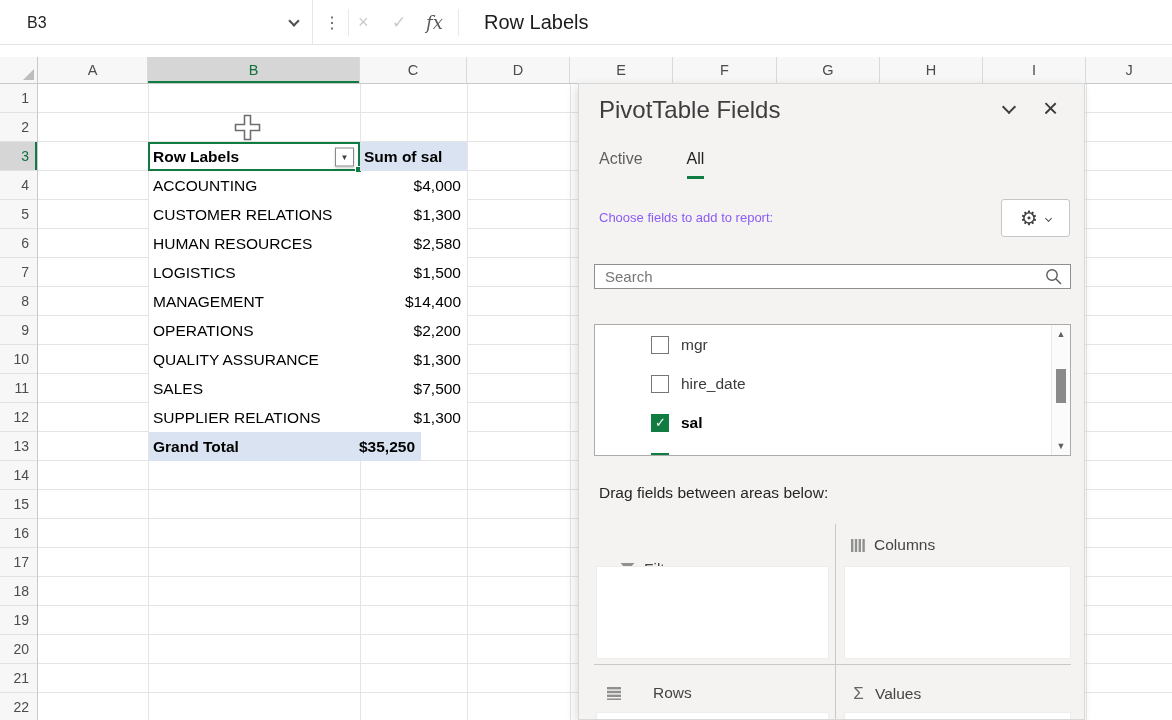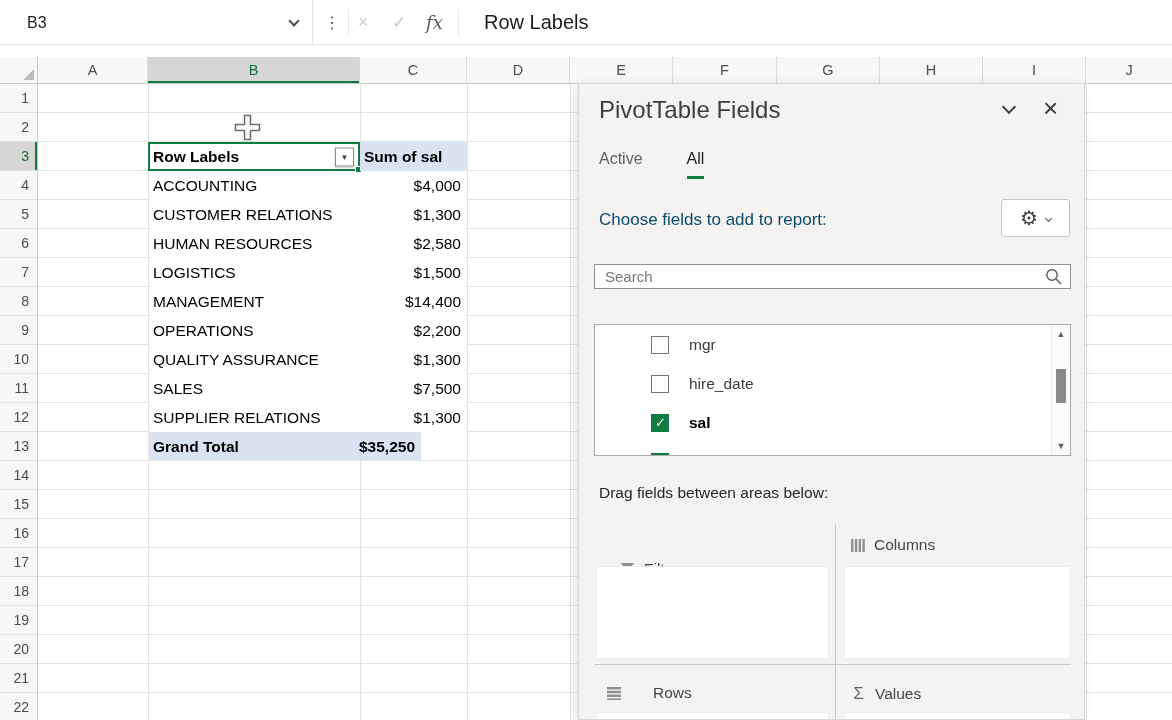--- a/index.html
+++ b/index.html
@@ -73,34 +73,34 @@
   .pane { position:absolute; left:578px; top:83px; width:507px; height:637px; background:#F4F3F2;
           border:1px solid #D8D8D8; box-shadow:-3px 3px 10px rgba(0,0,0,.12); overflow:hidden; }
   .pane-title { position:absolute; left:20px; top:12px; font-size:24px; color:#3d3d3d; }
   .pane-chevron { position:absolute; left:418px; top:18px; width:24px; height:24px; display:flex;
           align-items:flex-start; justify-content:center; }
   .pane-chevron .chev { width:10px; height:10px; border-color:#3f3f3f; }
   .pane-close { position:absolute; left:464px; top:8px; font-size:26px; color:#3a3a3a; line-height:32px; }
   .pane-tabs { position:absolute; left:20px; top:66px; display:flex; gap:44px; }
   .tab { font-size:16px; color:#5f5f5f; padding-bottom:8px; }
   .tab.active { color:#222; border-bottom:3px solid #107C41; }
-  .choose-label { position:absolute; left:20px; top:126px; font-size:17px; color:#0c4a6e; }
+  .choose-label { position:absolute; left:20px; top:126px; font-size:13px; color:#8b5cf6; }
   .gear-btn { position:absolute; left:422px; top:115px; width:69px; height:38px; background:#fff;
           border:1px solid #C6C6C6; border-radius:3px; display:flex; align-items:center;
           justify-content:center; gap:8px; }
   .gear-glyph { font-size:20px; color:#3f3f3f; line-height:20px; }
   .search-box { position:absolute; left:15px; top:180px; width:477px; height:25px; background:#fff;
           border:1px solid #8f8f8f; display:flex; align-items:center; }
   .search-input { flex:1; border:none; outline:none; padding-left:10px; font-size:15px; color:#333;
           background:transparent; font-family:"Liberation Sans", sans-serif; }
   .search-input::placeholder { color:#767676; }
   .search-icon { width:34px; display:flex; align-items:center; justify-content:center; }
   .field-list { position:absolute; left:15px; top:240px; width:477px; height:132px; background:#fff;
           border:1px solid #ABABAB; overflow:hidden; }
-  .field-item { height:39px; display:flex; align-items:center; padding-left:56px; gap:20px; }
+  .field-item { height:39px; display:flex; align-items:center; padding-left:56px; gap:12px; }
   .checkbox { width:18px; height:18px; border:1px solid #767676; background:#fff; flex:none; position:relative; }
   .field-item.checked .checkbox { background:#107C41; border-color:#107C41; }
   .field-item.checked .checkbox::after { content:"✓"; position:absolute; top:0px; left:3px;
           color:#fff; font-size:13px; line-height:16px; }
   .field-name { font-size:15.5px; color:#3b3b3b; }
   .field-item.checked .field-name { font-weight:bold; color:#000; }
   .list-scrollbar { position:absolute; right:0; top:0; width:19px; height:130px; background:#FBFBFB;
           border-left:1px solid #E8E8E8; }
   .sb-up, .sb-down { position:absolute; left:0; right:0; text-align:center; font-size:9px; color:#5f5f5f; }
   .sb-up { top:4px; } .sb-down { bottom:4px; }

